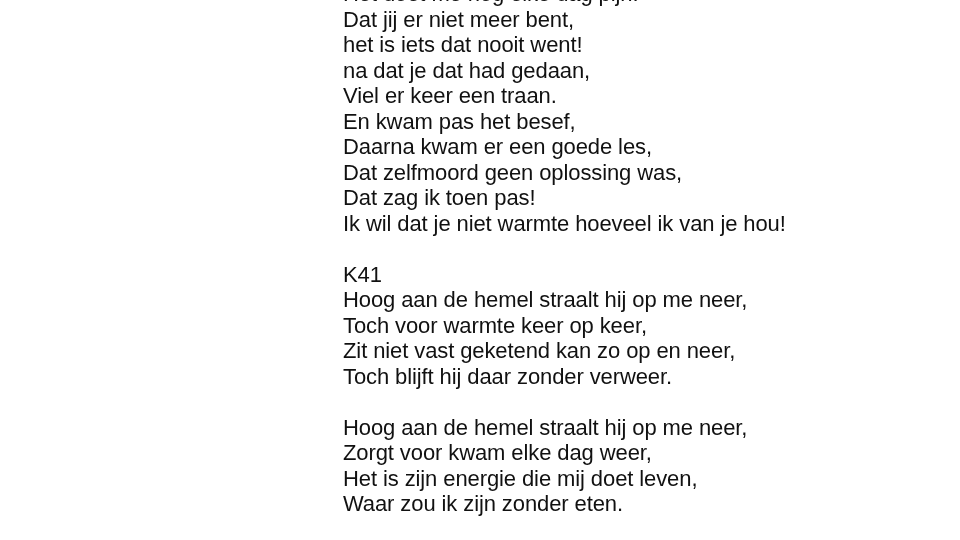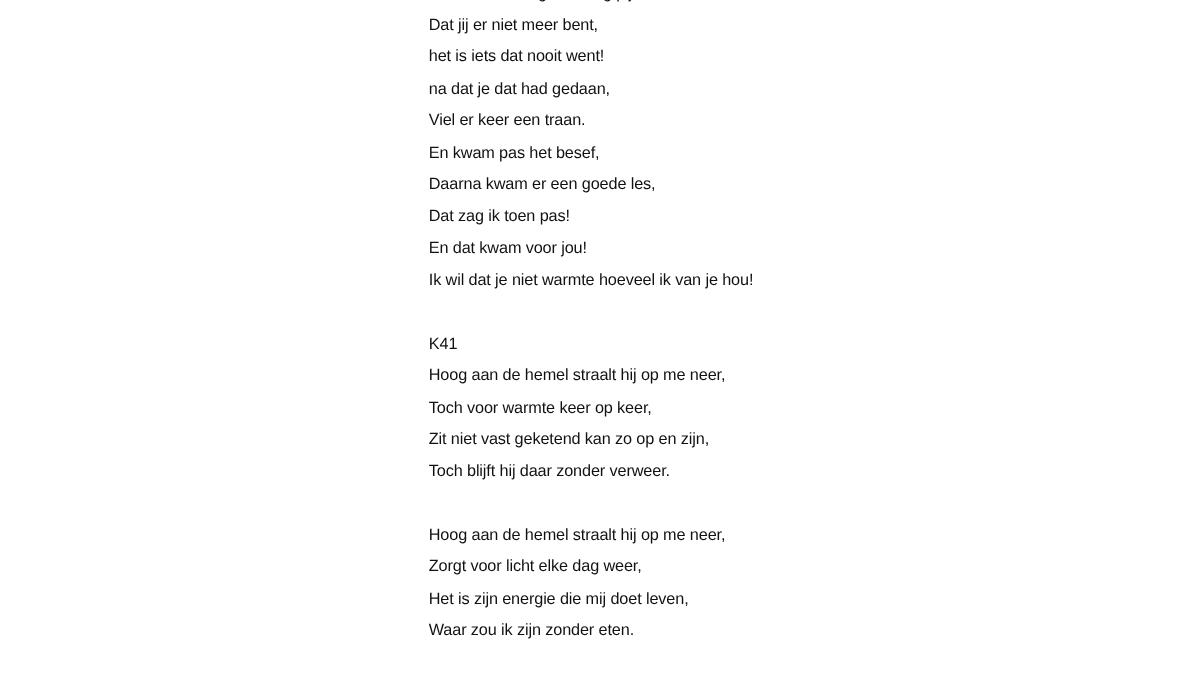--- a/index.html
+++ b/index.html
@@ -6,48 +6,48 @@
     body {
       width: 960px; height: 540px; overflow: hidden;
       background: #ffffff; position: relative;
       font-family: "Liberation Sans", "DejaVu Sans", sans-serif;
       color: #111111;
     }
     .page {
       position: absolute; left: 343px; top: -19px; width: 560px;
     }
     .line {
-      font-size: 13px; line-height: 25.5px; height: 25.5px;
+      font-size: 22px; line-height: 25.5px; height: 25.5px;
       white-space: nowrap; letter-spacing: -0.1px;
     }
     .blank { height: 25.5px; }
     .heading { font-weight: normal; }
   </style>
 </head>
 <body>
 
 <div class="page">
   <div>
     <div class="line">Het doet me nog elke dag pijn.</div>
     <div class="line">Dat jij er niet meer bent,</div>
     <div class="line">het is iets dat nooit went!</div>
     <div class="line">na dat je dat had gedaan,</div>
     <div class="line">Viel er keer een traan.</div>
     <div class="line">En kwam pas het besef,</div>
     <div class="line">Daarna kwam er een goede les,</div>
+    <div class="line">Dat zelfmoord geen oplossing was,</div>
     <div class="line">Dat zag ik toen pas!</div>
-    <div class="line">En dat kwam voor jou!</div>
     <div class="line">Ik wil dat je niet warmte hoeveel ik van je hou!</div>
   </div>
   <div class="blank"></div>
   <div>
     <div class="line heading">K41</div>
     <div class="line">Hoog aan de hemel straalt hij op me neer,</div>
     <div class="line">Toch voor warmte keer op keer,</div>
-    <div class="line">Zit niet vast geketend kan zo op en zijn,</div>
+    <div class="line">Zit niet vast geketend kan zo op en neer,</div>
     <div class="line">Toch blijft hij daar zonder verweer.</div>
     <div class="blank"></div>
     <div class="line">Hoog aan de hemel straalt hij op me neer,</div>
-    <div class="line">Zorgt voor licht elke dag weer,</div>
+    <div class="line">Zorgt voor kwam elke dag weer,</div>
     <div class="line">Het is zijn energie die mij doet leven,</div>
     <div class="line">Waar zou ik zijn zonder eten.</div>
   </div>
 </div>
 
 </body></html>

